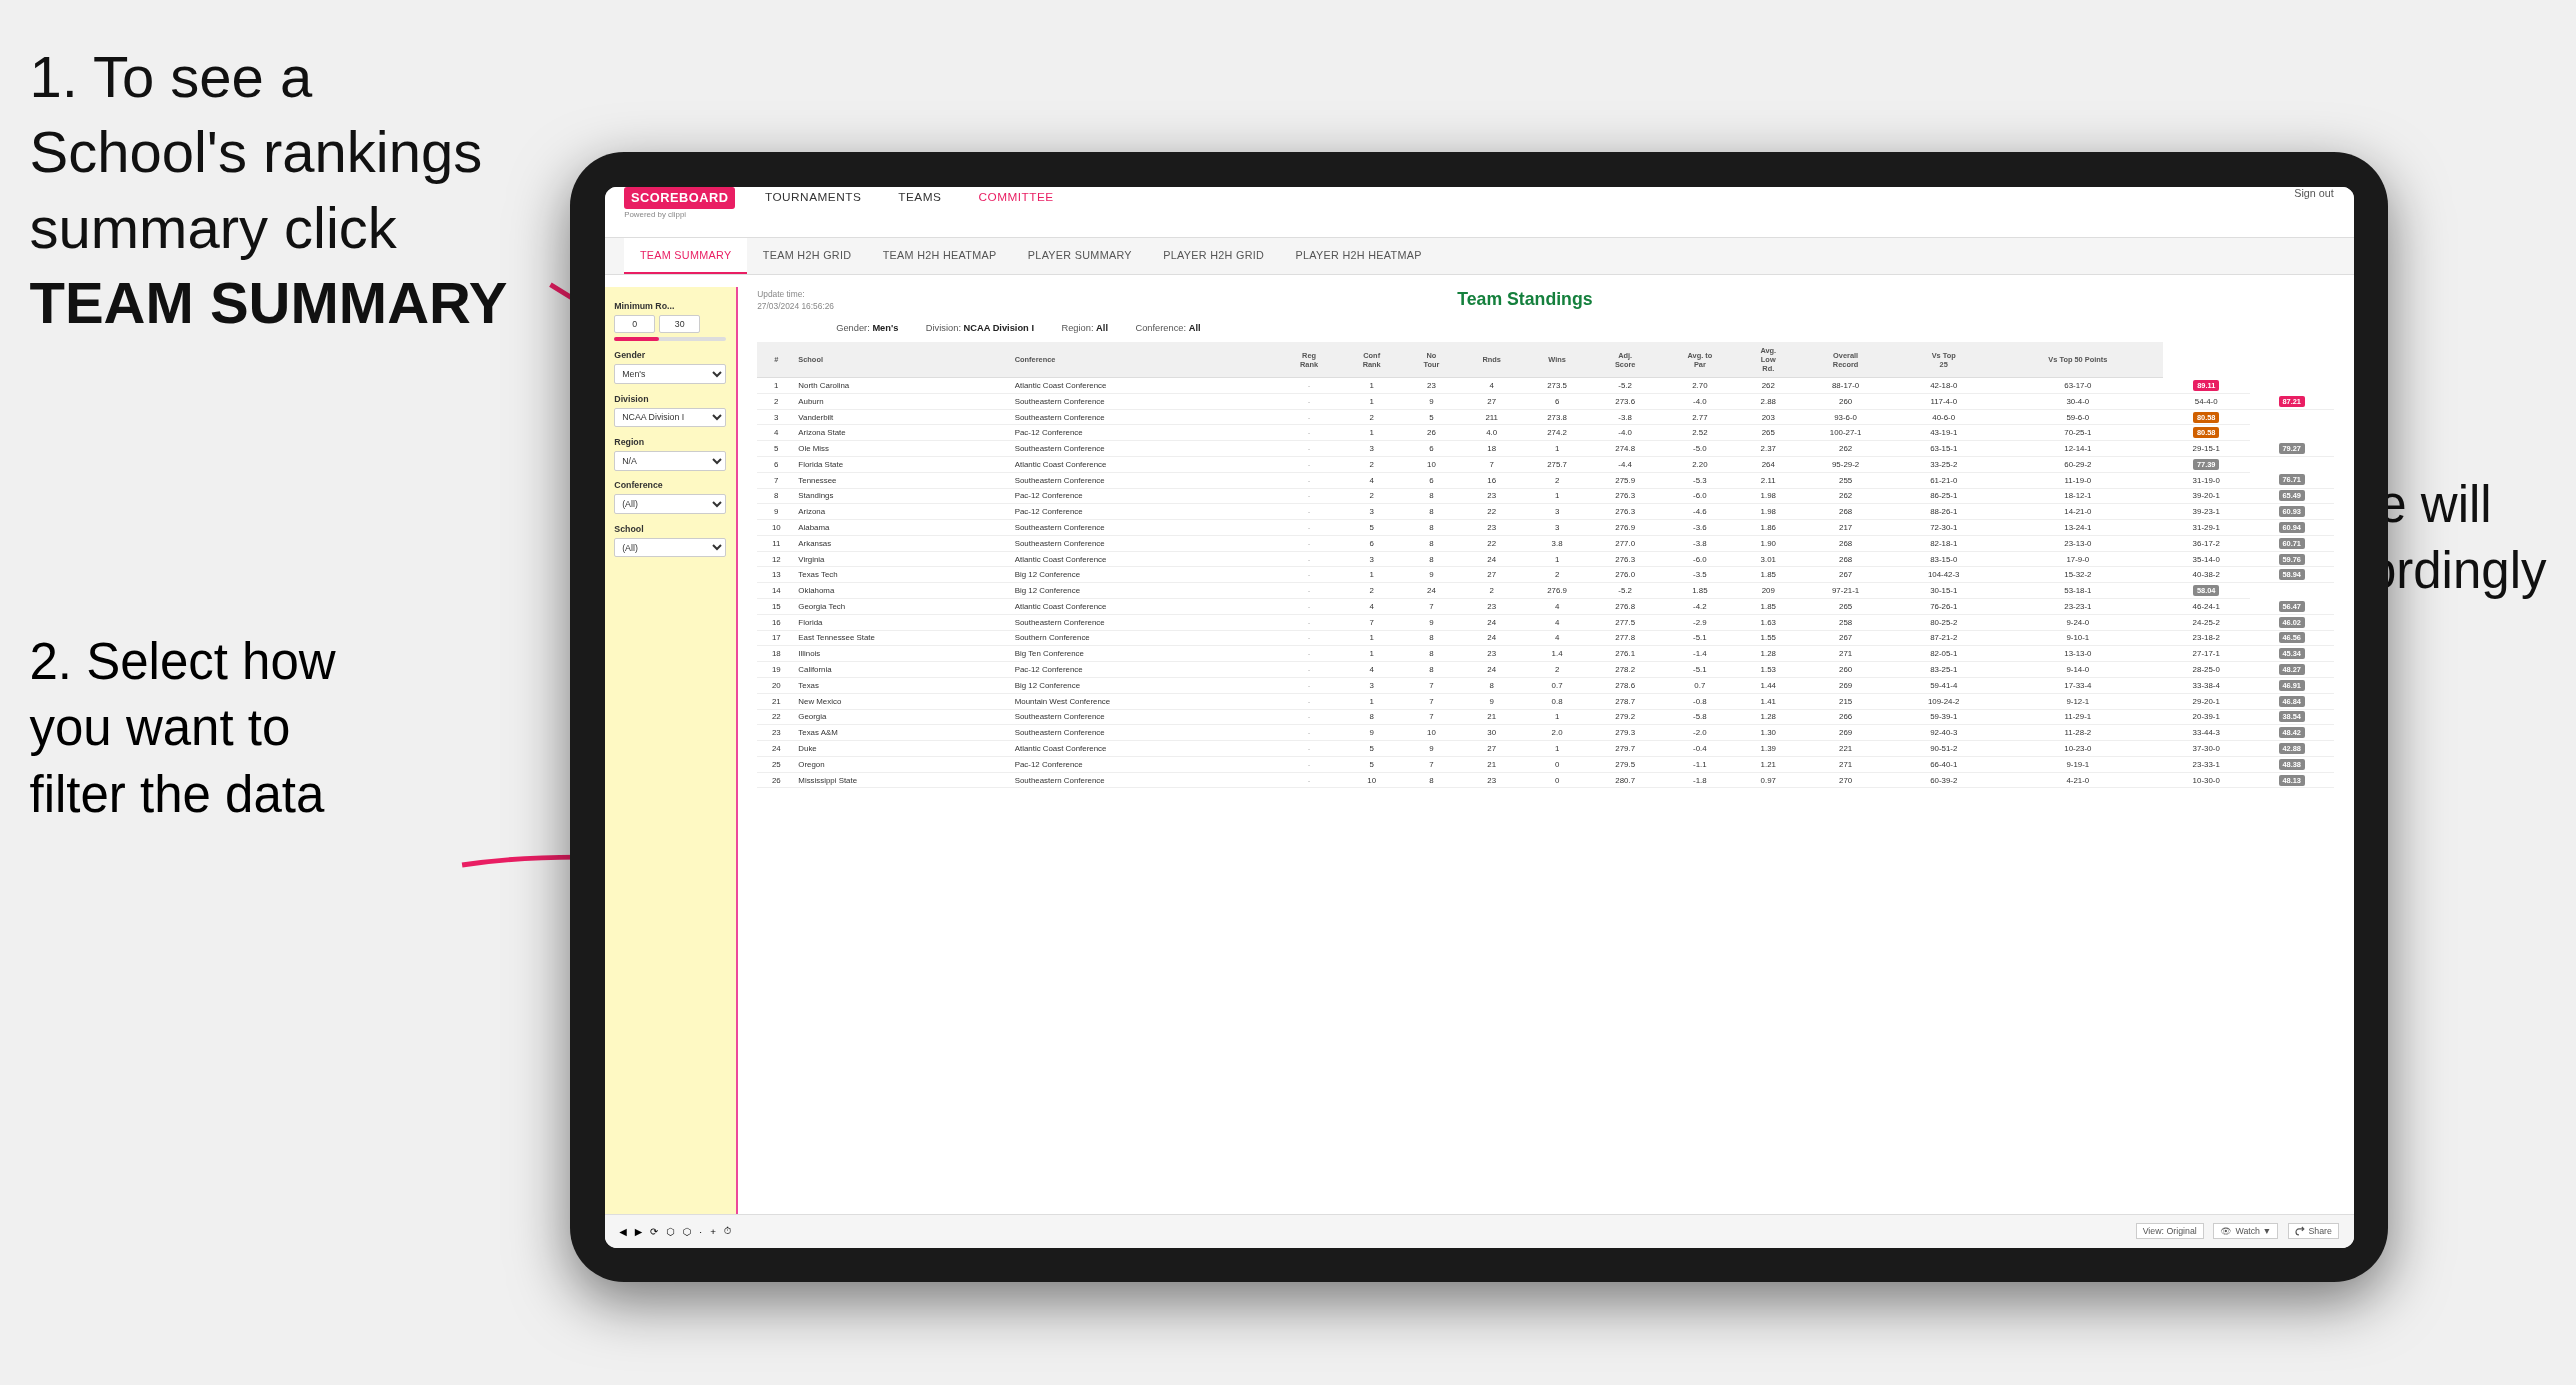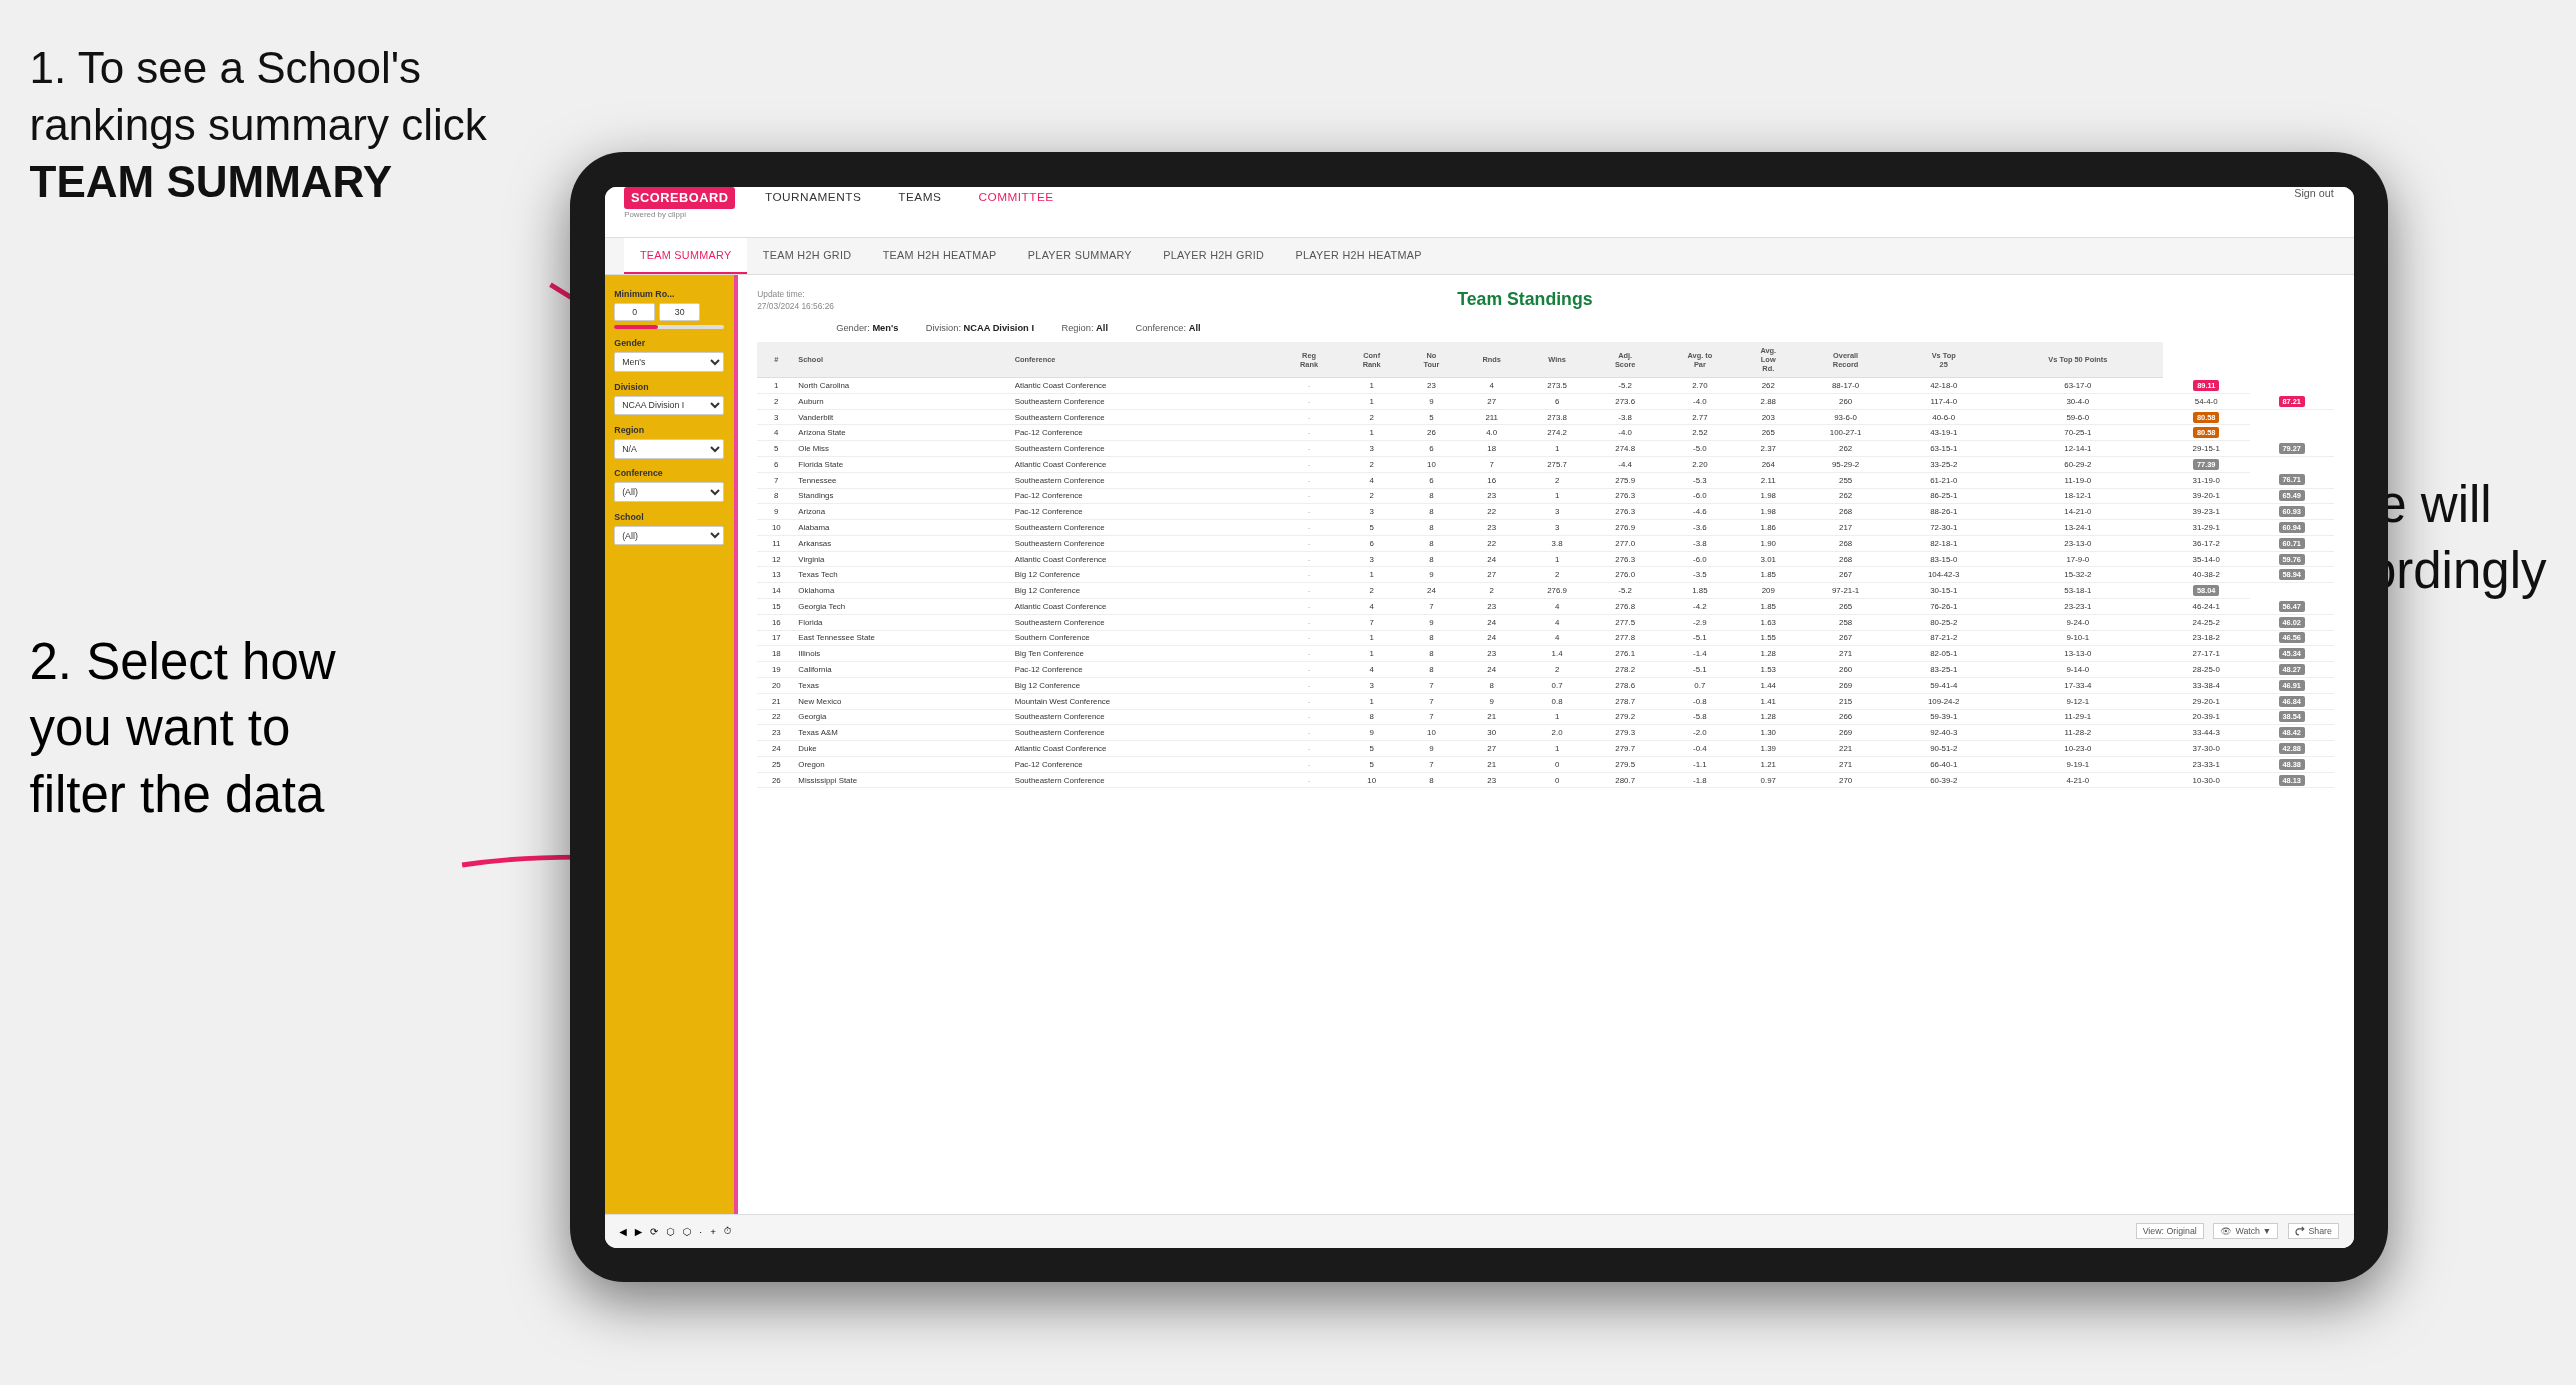--- a/index.html
+++ b/index.html
@@ -10,21 +10,21 @@
       height: 1386px;
       position: relative;
       overflow: hidden;
     }
 
     
     .instruction-1 {
       position: absolute;
       top: 39px;
       left: 29.5px;
-      font-size: 44px;
+      font-size: 58px;
       line-height: 1.3;
       max-width: 511px;
       color: #111;
     }
     .instruction-1 strong { font-weight: 900; }
 
     .instruction-2 {
       position: absolute;
       top: 629px;
       left: 29.5px;
@@ -162,26 +162,27 @@
     
     .main-content {
       flex: 1;
       display: flex;
       overflow: hidden;
     }
 
     
     .sidebar {
       width: 133px;
-      background: #eab308;
-      border-right: 4px solid #ec4899;
+      background: #fef9c3;
+      border-right: 2px solid #ec4899;
       padding: 14.7px 9.8px;
       flex-shrink: 0;
       font-size: 9.8px;
       overflow-y: auto;
+      margin-top: 12px;
     }
 
     .filter-row-label {
       font-size: 8.8px;
       font-weight: 700;
       color: #333;
       margin-bottom: 3.9px;
       margin-top: 9.8px;
     }
 

